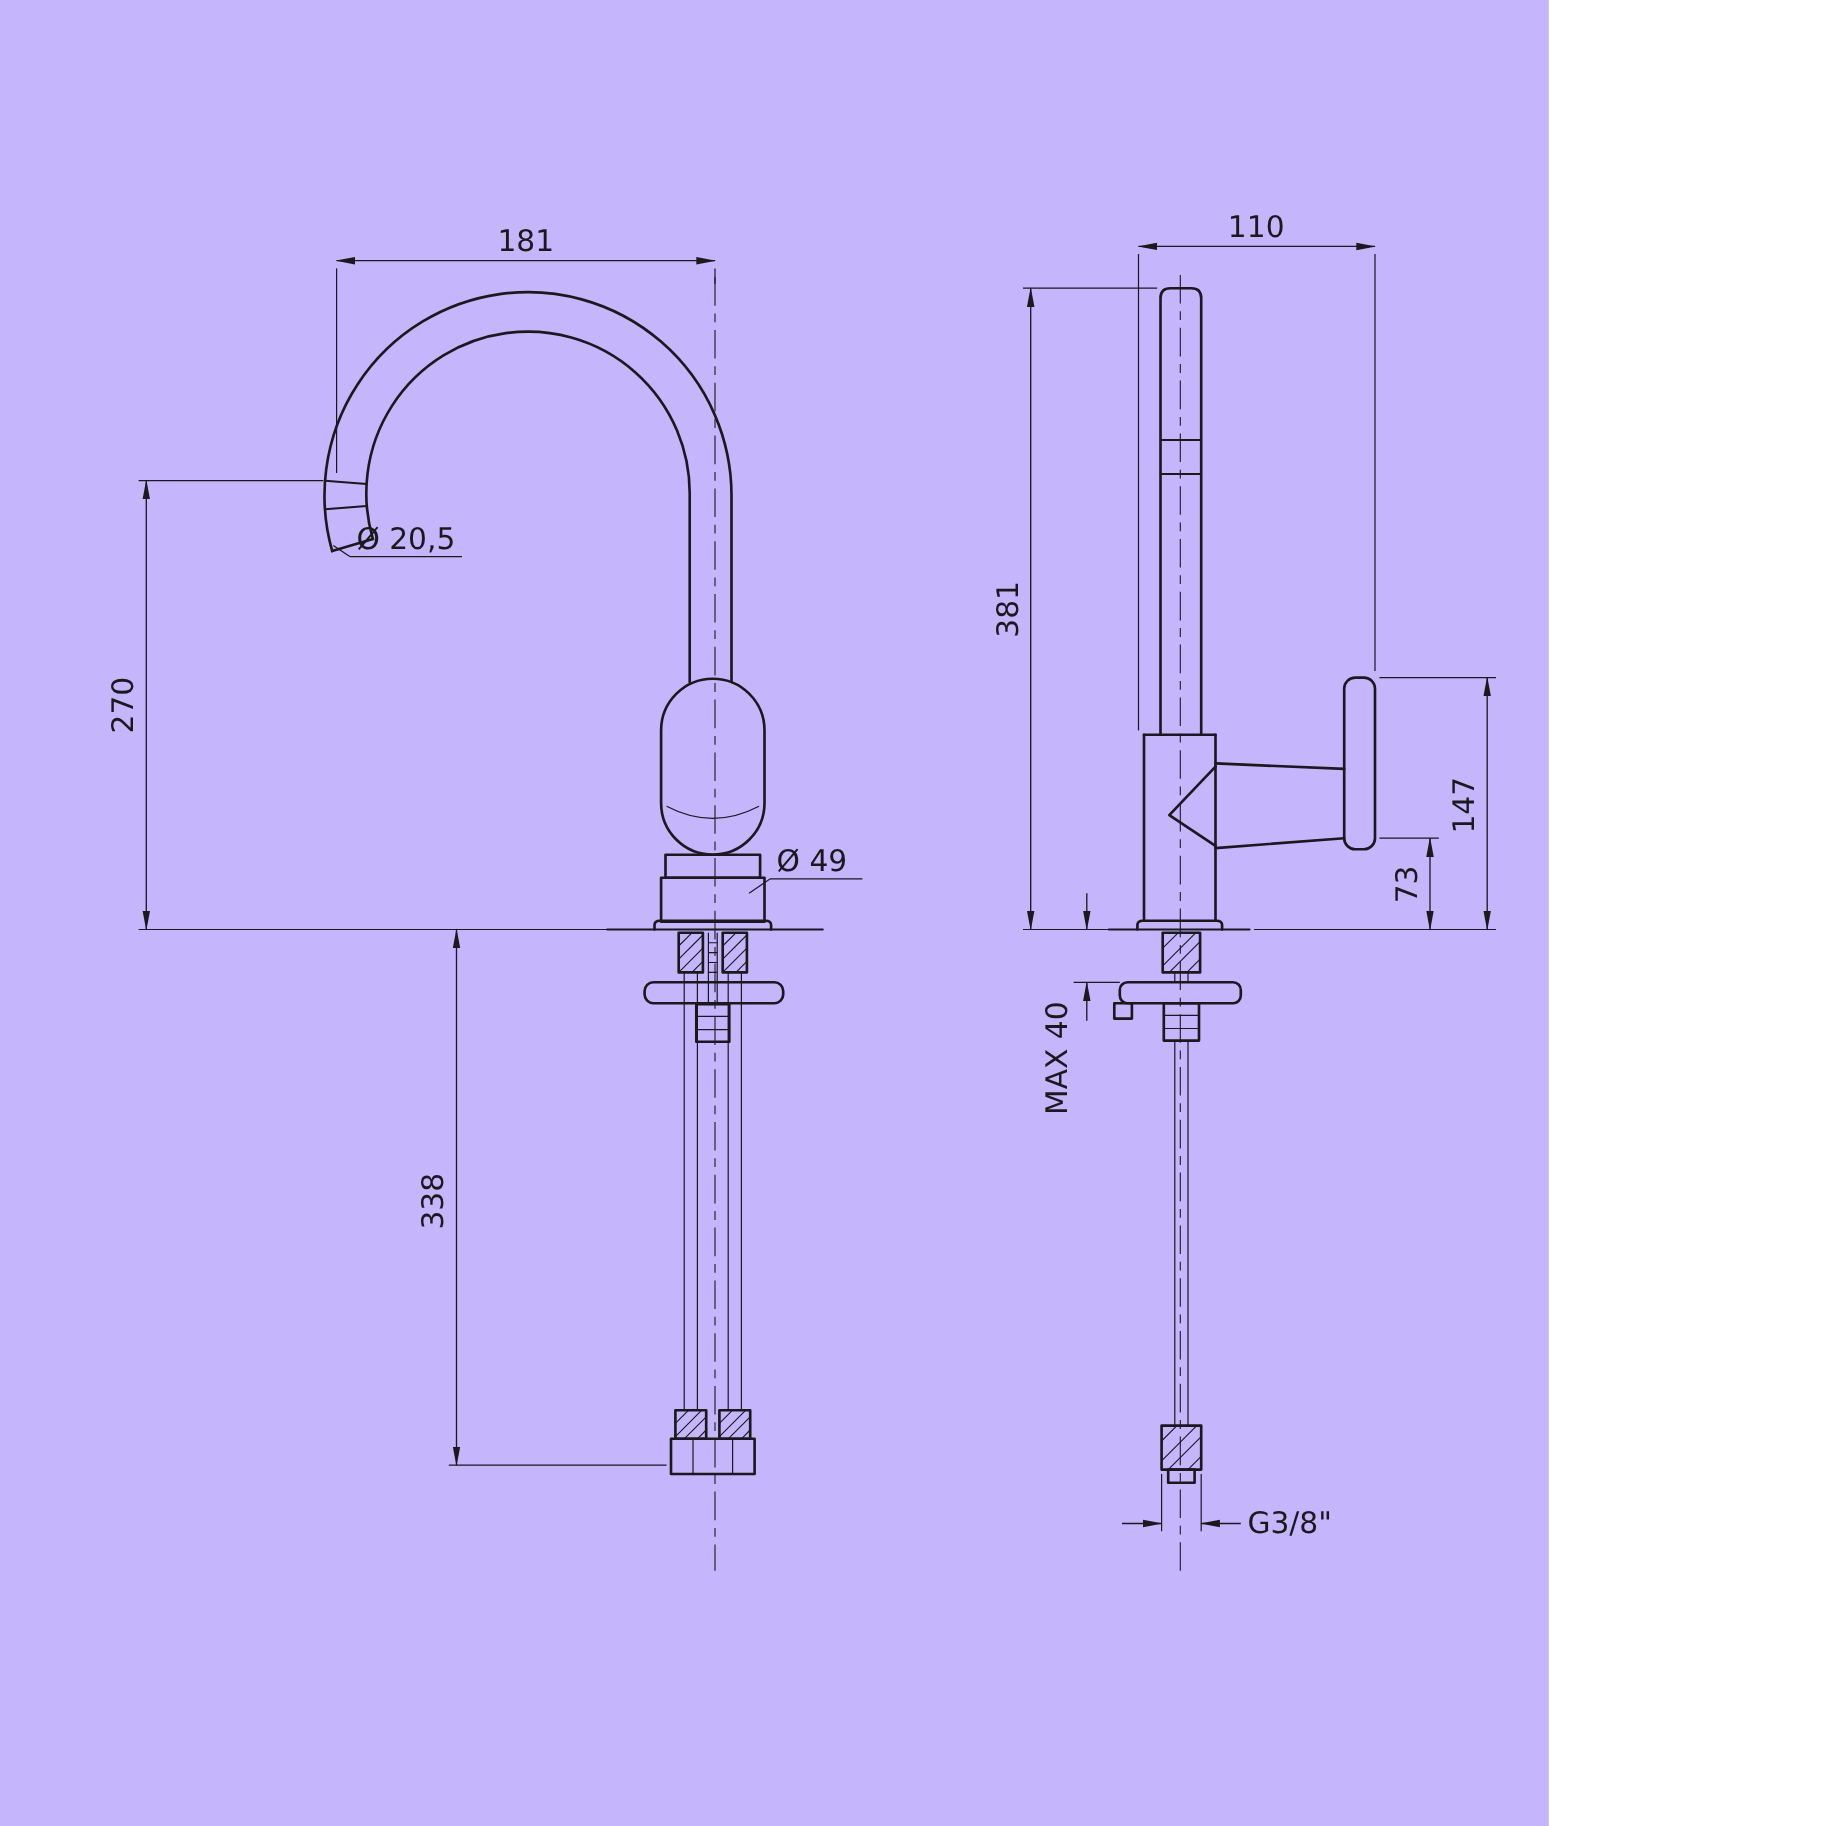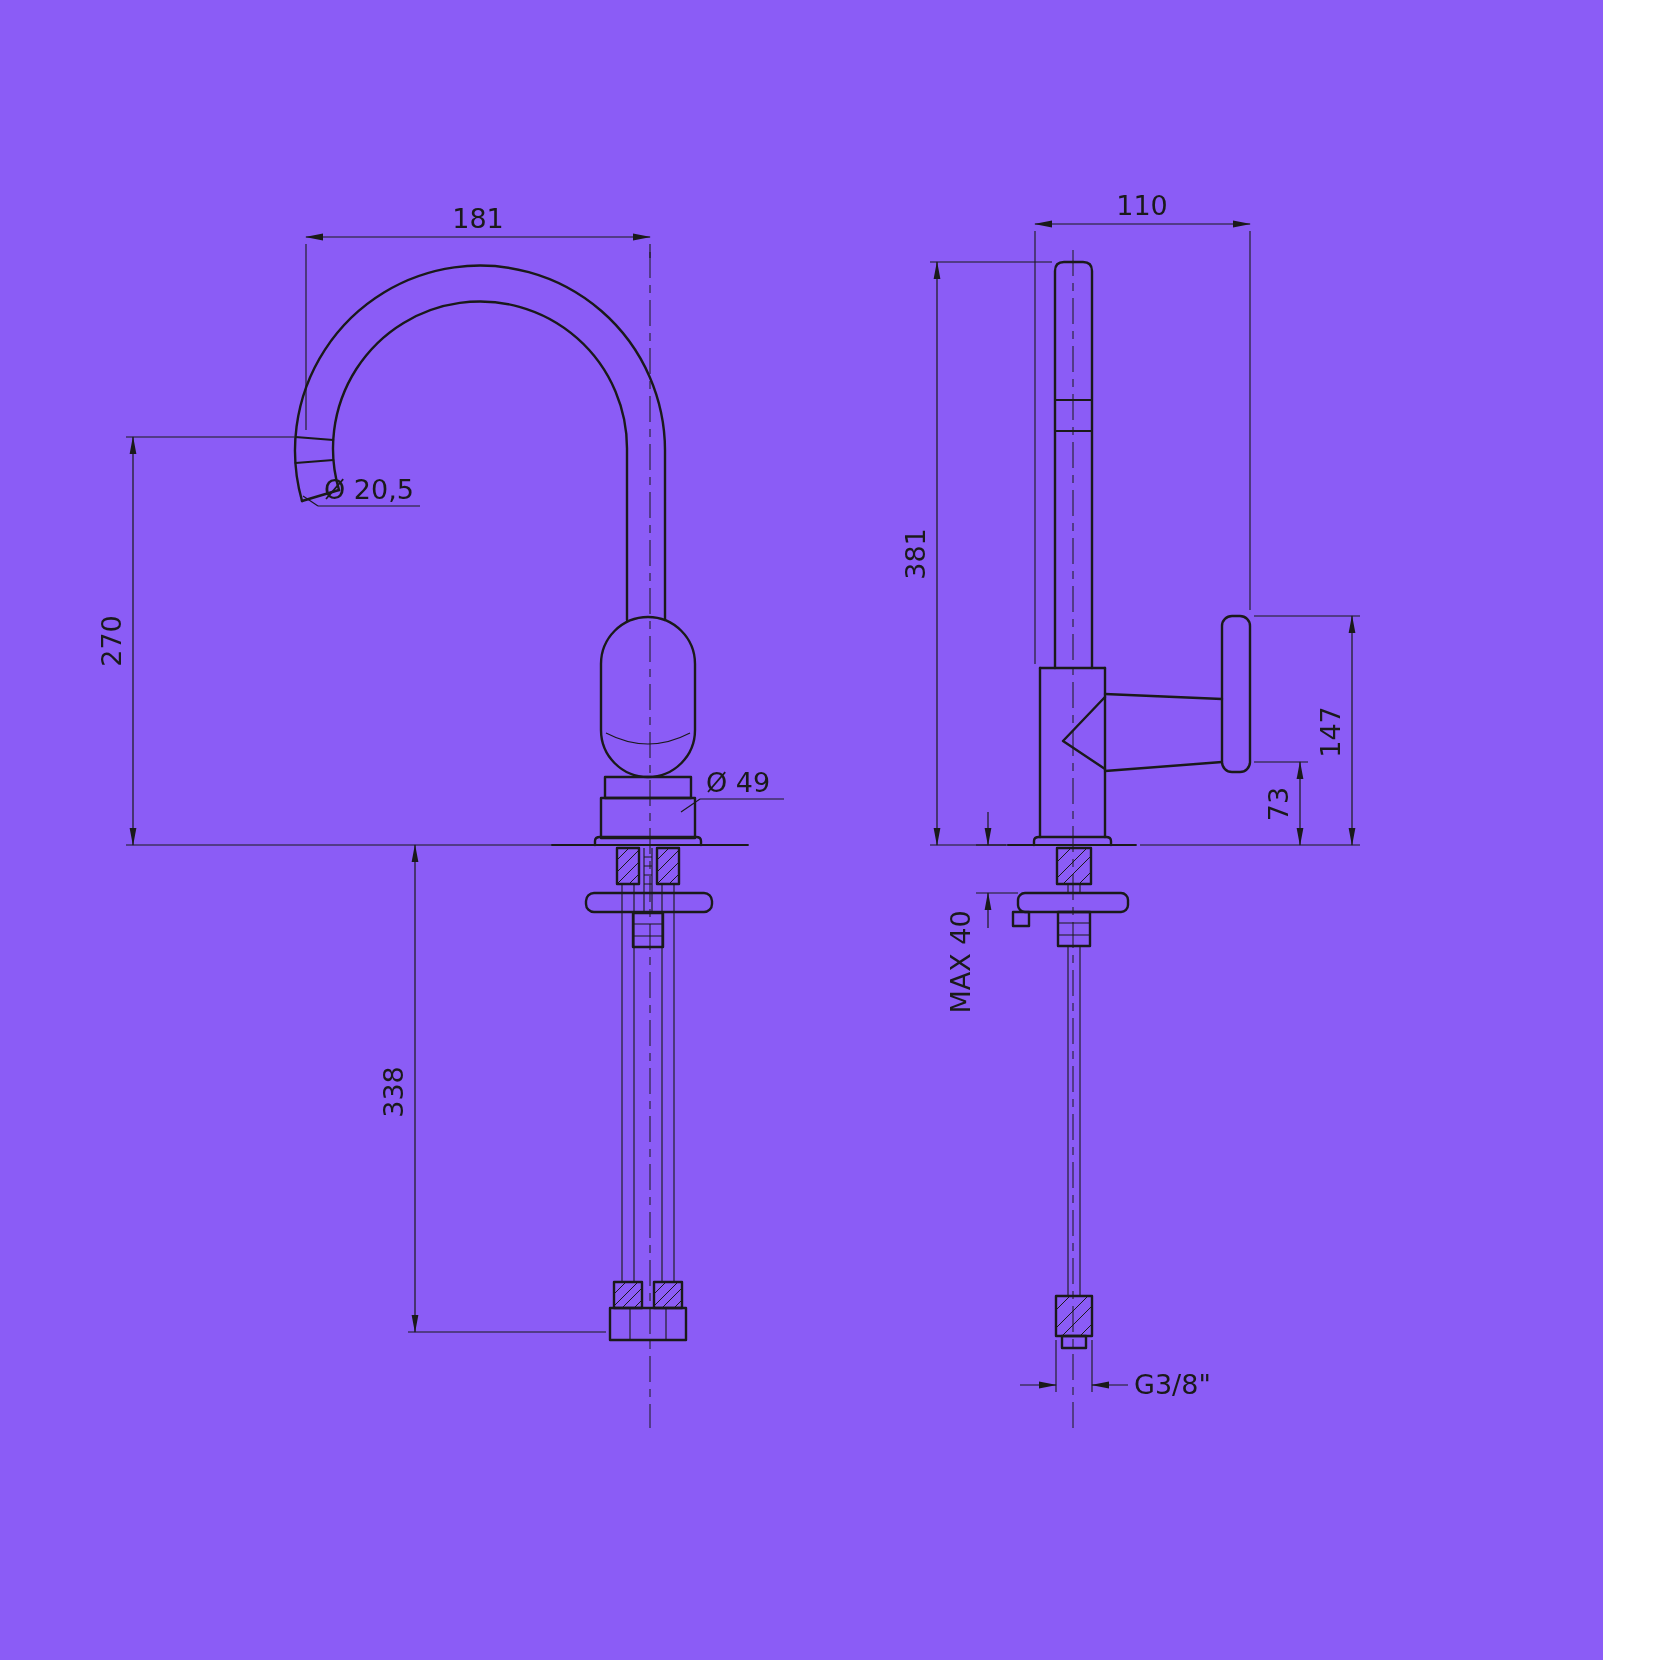--- a/index.html
+++ b/index.html
@@ -1,16 +1,16 @@
 <!DOCTYPE html>
 <html><head>
 <meta charset="utf-8">
 <style>
   html,body{margin:0;padding:0;background:#ffffff;}
-  .sheet{width:1603px;height:1660px;background:#8b5cf6;position:relative;overflow:hidden;}
+  .sheet{width:1408px;height:1660px;background:#c4b5fd;position:relative;overflow:hidden;}
   svg{display:block;}
   .outline{fill:none;stroke-width:2.4;stroke-linecap:round;stroke-linejoin:round;}
   .mid{fill:none;stroke-width:1.8;stroke-linecap:round;}
   .thin{fill:none;stroke-width:1.1;}
   .dim{fill:none;stroke-width:1.2;}
   .hatch{fill:none;stroke-width:1;}
   .center{fill:none;stroke-width:1;stroke-dasharray:26 7 8 7;}
   .dimtext{font-family:"DejaVu Sans","Liberation Sans",sans-serif;font-size:27px;fill:#1a1a1a;stroke:none;}
 </style>
 </head>

